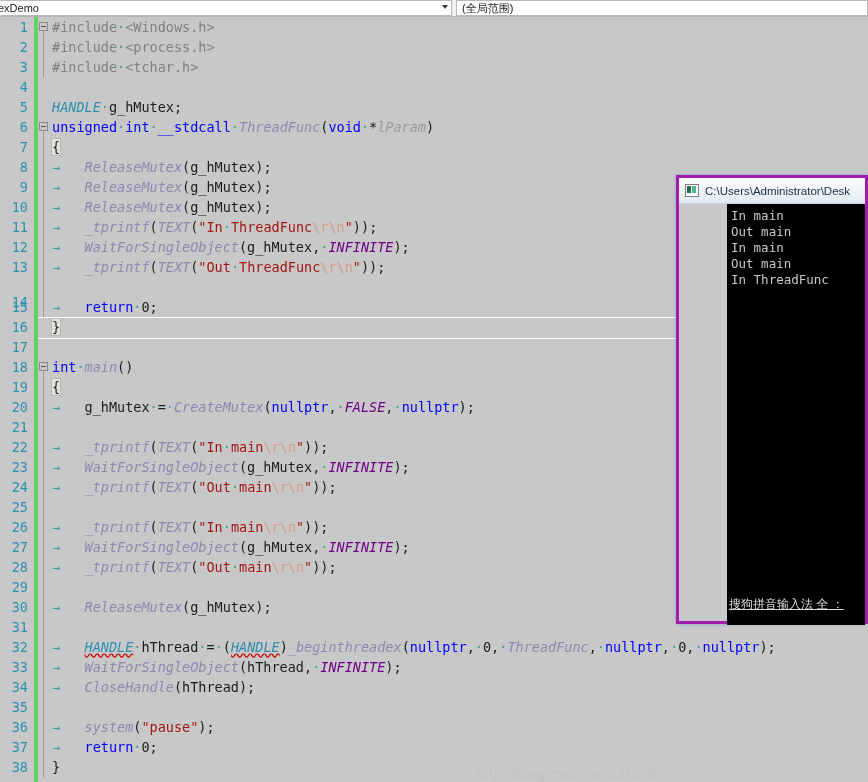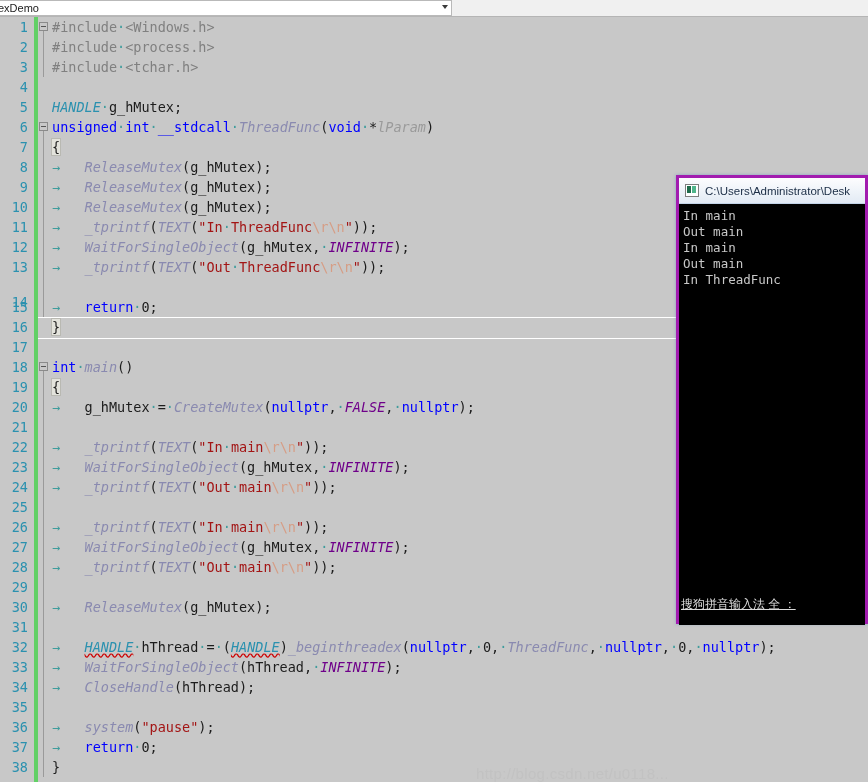--- a/index.html
+++ b/index.html
@@ -67,38 +67,41 @@
   #console-title{height:26px;background:linear-gradient(#fdfdfe,#eef3f9 55%,#e2eaf4);
                  border-bottom:1px solid #c3d4e8;display:flex;align-items:center;
                  padding-left:6px;box-sizing:border-box;}
   #console-icon{width:12px;height:11px;background:#fff;border:1px solid #7e7e7e;
                 position:relative;margin-right:6px;flex:none;}
   #console-icon::after{content:"";position:absolute;left:1px;top:1px;width:4px;height:7px;background:#1f6b4a;}
   #console-icon::before{content:"";position:absolute;left:6px;top:1px;width:4px;height:7px;background:#4fb58a;}
   #console-title-text{font-family:"Liberation Sans",sans-serif;font-size:11.5px;color:#1b2d45;
                       white-space:nowrap;overflow:hidden;}
   #console-body{height:421px;background:#000;padding:4px 0 0 4px;box-sizing:border-box;
-                position:relative;overflow:hidden;}
+                position:relative;overflow:hidden;margin-left:48px;}
   .cline{color:#c8c8c8;font-family:"DejaVu Sans Mono",monospace;font-size:12.5px;
          line-height:16px;white-space:pre;}
   #ime-bar{position:absolute;left:2px;bottom:12px;width:190px;height:17px;
            background:#000;display:flex;align-items:center;}
   #ime-text{color:#dcdcdc;font-family:"Liberation Sans",sans-serif;font-size:12px;white-space:nowrap;text-decoration:underline;}
 
   
   #watermark{position:absolute;left:476px;top:748px;font-family:"Liberation Sans",sans-serif;
              font-size:15px;color:#c2c2c2;white-space:nowrap;letter-spacing:.3px;}
 </style>
 </head>
 <body>
 
 <div id="topbar">
   <div class="combo" id="combo-scope">
     <span class="combo-text">exDemo</span>
     <span class="combo-arrow"></span>
+  </div>
+  <div class="combo" id="combo-member">
+    <span class="combo-text">(全局范围)</span>
   </div>
 </div>
 
 <div id="editor">
   <div id="gutter-bg"></div>
   <div id="changebar"></div>
   <div id="fold-col"></div>
 
   <div class="fold" style="top:5px"></div>
   <div class="foldline" style="top:14px;height:46px"></div>

